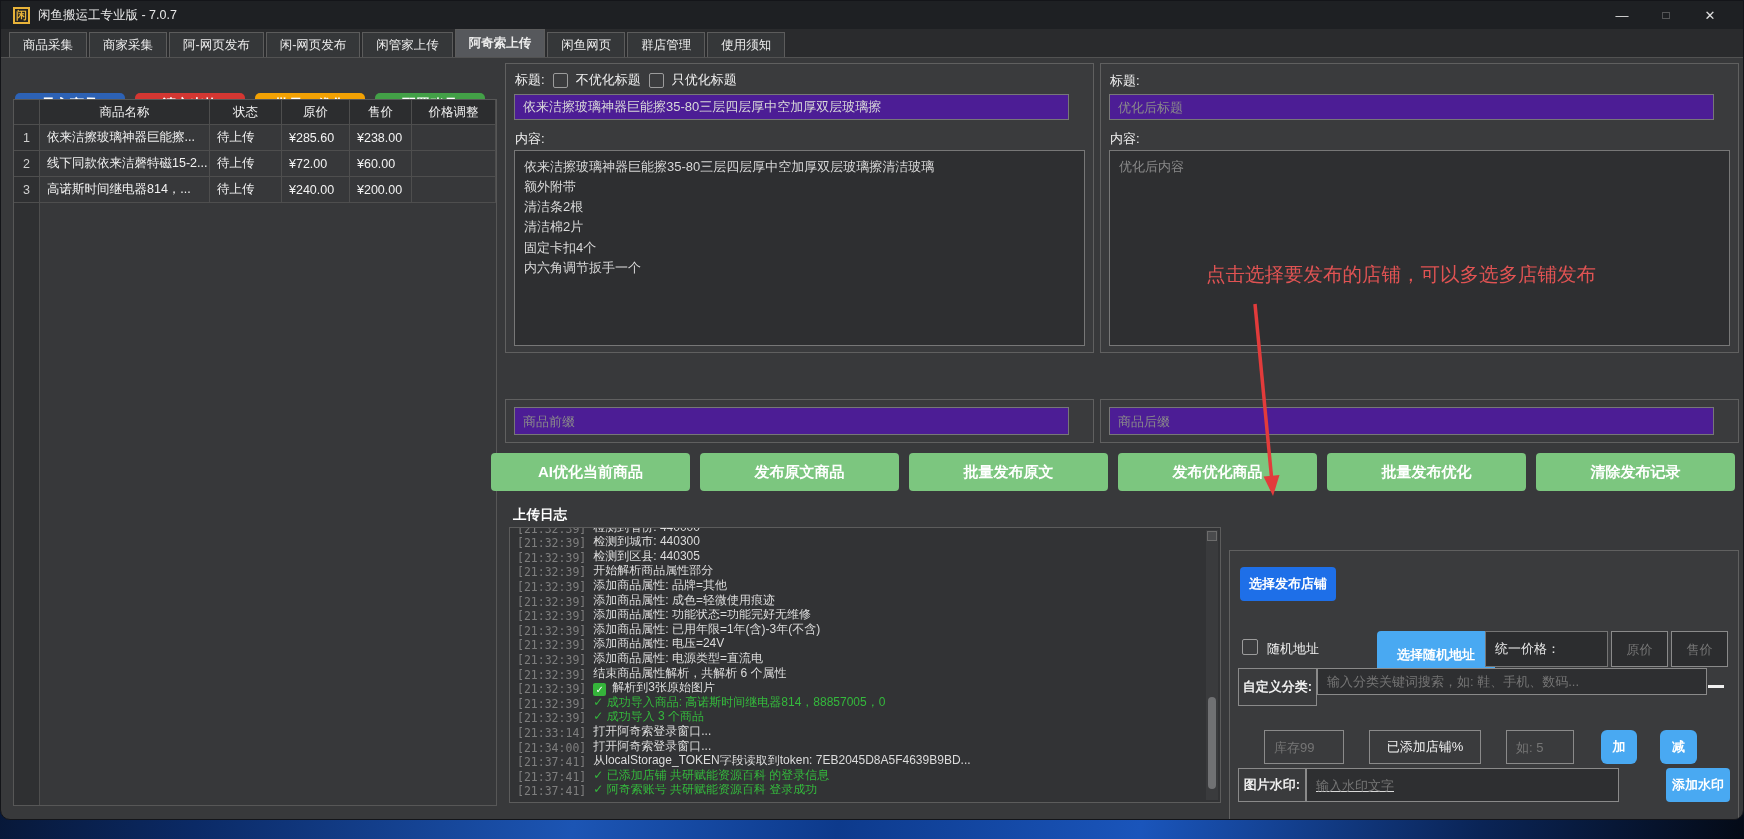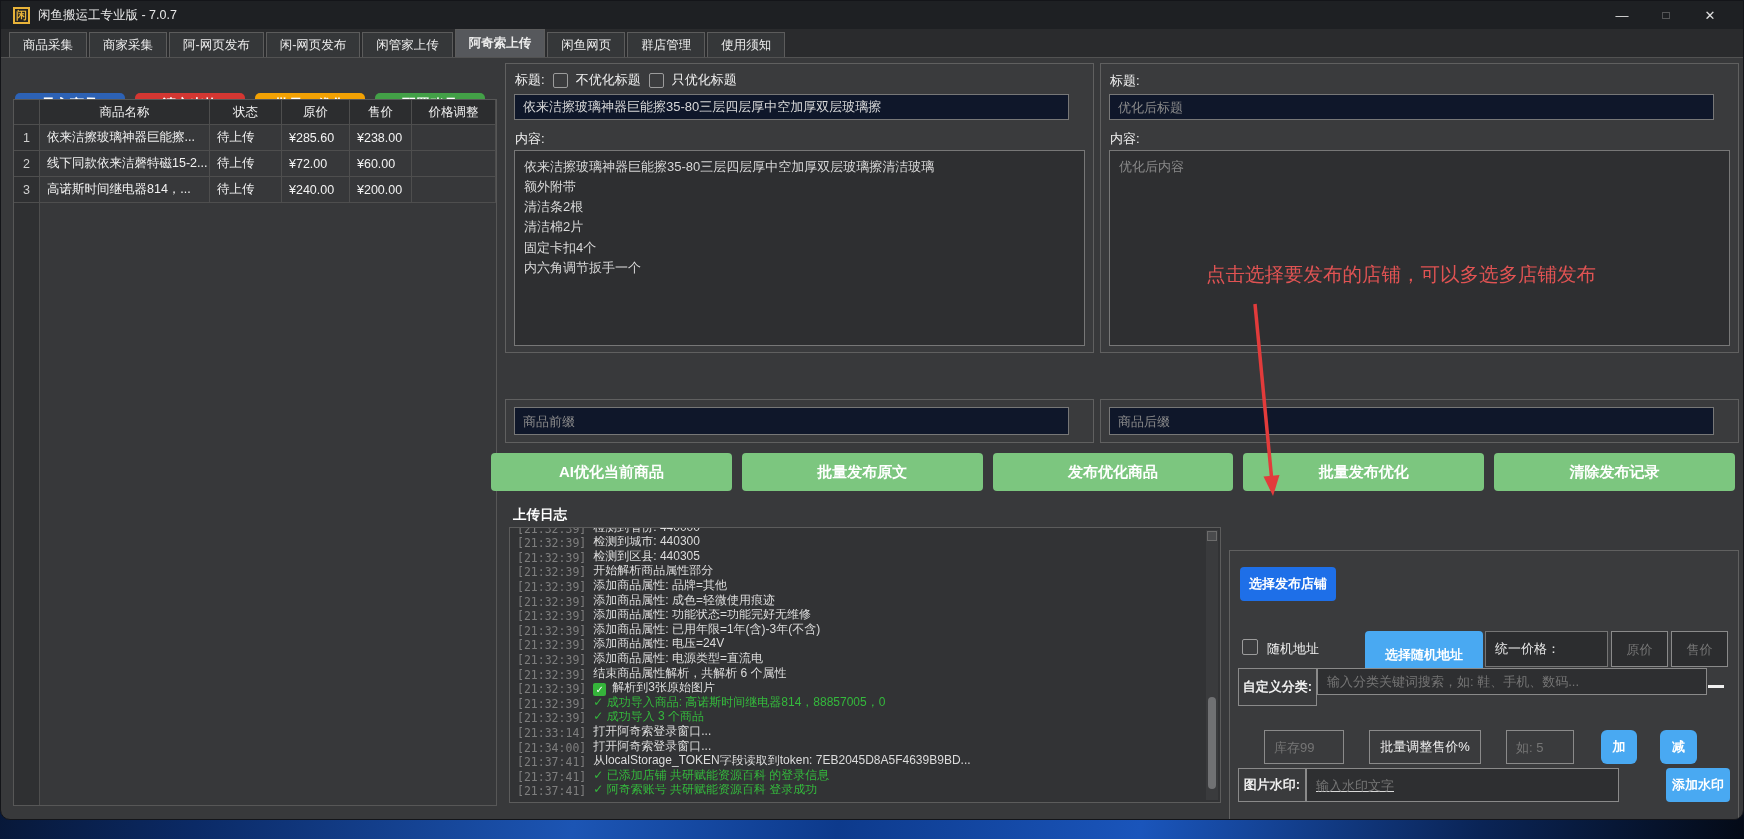--- a/index.html
+++ b/index.html
@@ -51,21 +51,21 @@
   .table-empty .idx-strip { position:absolute; left:0; top:0; bottom:0; width:26px;
     background:#2f3032; border-right:1px solid #4e4e4e; }
 
   
   .panel { position:absolute; background:#3a3b3d; border:1px solid #606060; }
   .pm { left:504px; top:62px; width:589px; height:290px; }
   .pr { left:1099px; top:62px; width:639px; height:290px; }
   .lbl { color:#f0f0f0; font-size:13px; }
   .field-row { position:absolute; left:9px; top:7px; display:flex; align-items:center; gap:8px; }
   .cbx { width:15px; height:15px; background:#3b3c3e; border:1px solid #9c9c9c; border-radius:2px; }
-  .txt-input { position:absolute; left:8px; right:24px; height:26px; background:#0f172a;
+  .txt-input { position:absolute; left:8px; right:24px; height:26px; background:#4c1d95;
     border:1px solid #777; color:#d9d9d9; font-size:13px; padding:0 8px;
     font-family:"Liberation Sans","DejaVu Sans",sans-serif; }
   .txt-input::placeholder, textarea::placeholder { color:#8a8a8a; }
   textarea.box { position:absolute; left:8px; right:8px; background:#2e2f31; border:1px solid #777;
     color:#d9d9d9; font-size:13px; padding:6px 9px; line-height:1.55; resize:none;
     font-family:"Liberation Sans","DejaVu Sans",sans-serif; }
 
   .prefix-box { left:504px; top:398px; width:589px; height:44px; }
   .suffix-box { left:1099px; top:398px; width:639px; height:44px; }
   .prefix-box .txt-input, .suffix-box .txt-input { top:7px; height:28px; }
@@ -215,20 +215,21 @@
 
   <div class="panel prefix-box">
     <input class="txt-input" placeholder="商品前缀" style="">
   </div>
   <div class="panel suffix-box">
     <input class="txt-input" placeholder="商品后缀" style="">
   </div>
 
   <div class="actions">
     <div class="act-btn">AI优化当前商品</div>
+    <div class="act-btn">发布原文商品</div>
     <div class="act-btn">批量发布原文</div>
     <div class="act-btn">发布优化商品</div>
     <div class="act-btn">批量发布优化</div>
     <div class="act-btn">清除发布记录</div>
   </div>
 
   <div class="log-title">上传日志</div>
   <div class="log-box">
     <div class="log-lines">
       <div class="log-line">
@@ -313,31 +314,31 @@
       <div class="sq"></div>
       <div class="thumb"></div>
     </div>
   </div>
 
   <div class="panel pub">
     <div class="abs btn-blue" style="left:10px; top:16px; width:96px; height:34px;">选择发布店铺</div>
 
     <span class="abs cbx" style="left:12px; top:88px; width:16px; height:16px;"></span>
     <span class="abs lbl" style="left:37px; top:89px;">随机地址</span>
-    <div class="abs btn-sky" style="left:135px; top:80px; width:118px; height:48px;">选择随机地址</div>
+    <div class="abs btn-sky" style="left:147px; top:80px; width:118px; height:48px;">选择随机地址</div>
     <div class="abs darkbox" style="left:255px; top:80px; width:123px; height:36px; padding:0 9px; color:#e6e6e6;">统一价格：</div>
     <input class="abs" style="left: 381px; top: 80px; width: 57px; height: 36px; text-align: center; background: rgb(44, 45, 47);" placeholder="原价">
     <input class="abs" style="left: 441px; top: 80px; width: 57px; height: 36px; text-align: center; background: rgb(44, 45, 47);" placeholder="售价">
 
     <div class="abs labelbox" style="left:8px; top:117px; width:79px; height:38px;">自定义分类:</div>
     <input class="abs" style="left: 87px; top: 117px; width: 390px; height: 27px;" placeholder="输入分类关键词搜索，如: 鞋、手机、数码...">
     <div class="abs" style="right:14px; top:134px; width:16px; height:3px; background:#f0f0f0;"></div>
 
     <input class="abs ghost" style="left: 34px; top: 179px; width: 80px; height: 34px;" placeholder="库存99">
-    <div class="abs labelbox" style="left:139px; top:179px; width:112px; height:34px; font-weight:normal;">批量调整售价%</div>
+    <div class="abs labelbox" style="left:139px; top:179px; width:112px; height:34px; font-weight:normal;">已添加店铺%</div>
     <input class="abs ghost" style="left: 276px; top: 179px; width: 68px; height: 34px;" placeholder="如: 5">
     <div class="abs btn-sky" style="left:371px; top:179px; width:36px; height:34px; border-radius:6px;">加</div>
     <div class="abs btn-sky" style="left:430px; top:179px; width:37px; height:34px; border-radius:6px;">减</div>
 
     <div class="abs labelbox" style="left:8px; top:217px; width:68px; height:34px;">图片水印:</div>
     <input class="abs" style="left: 76px; top: 217px; width: 313px; height: 34px; text-decoration: underline;" placeholder="输入水印文字">
     <div class="abs btn-sky" style="left:436px; top:217px; width:64px; height:34px;">添加水印</div>
 
     <div class="abs btn-sky" style="right:12px; top:271px; width:82px; height:34px; border-radius:6px;padding-left:17px;">关键词替换</div>
   </div>

